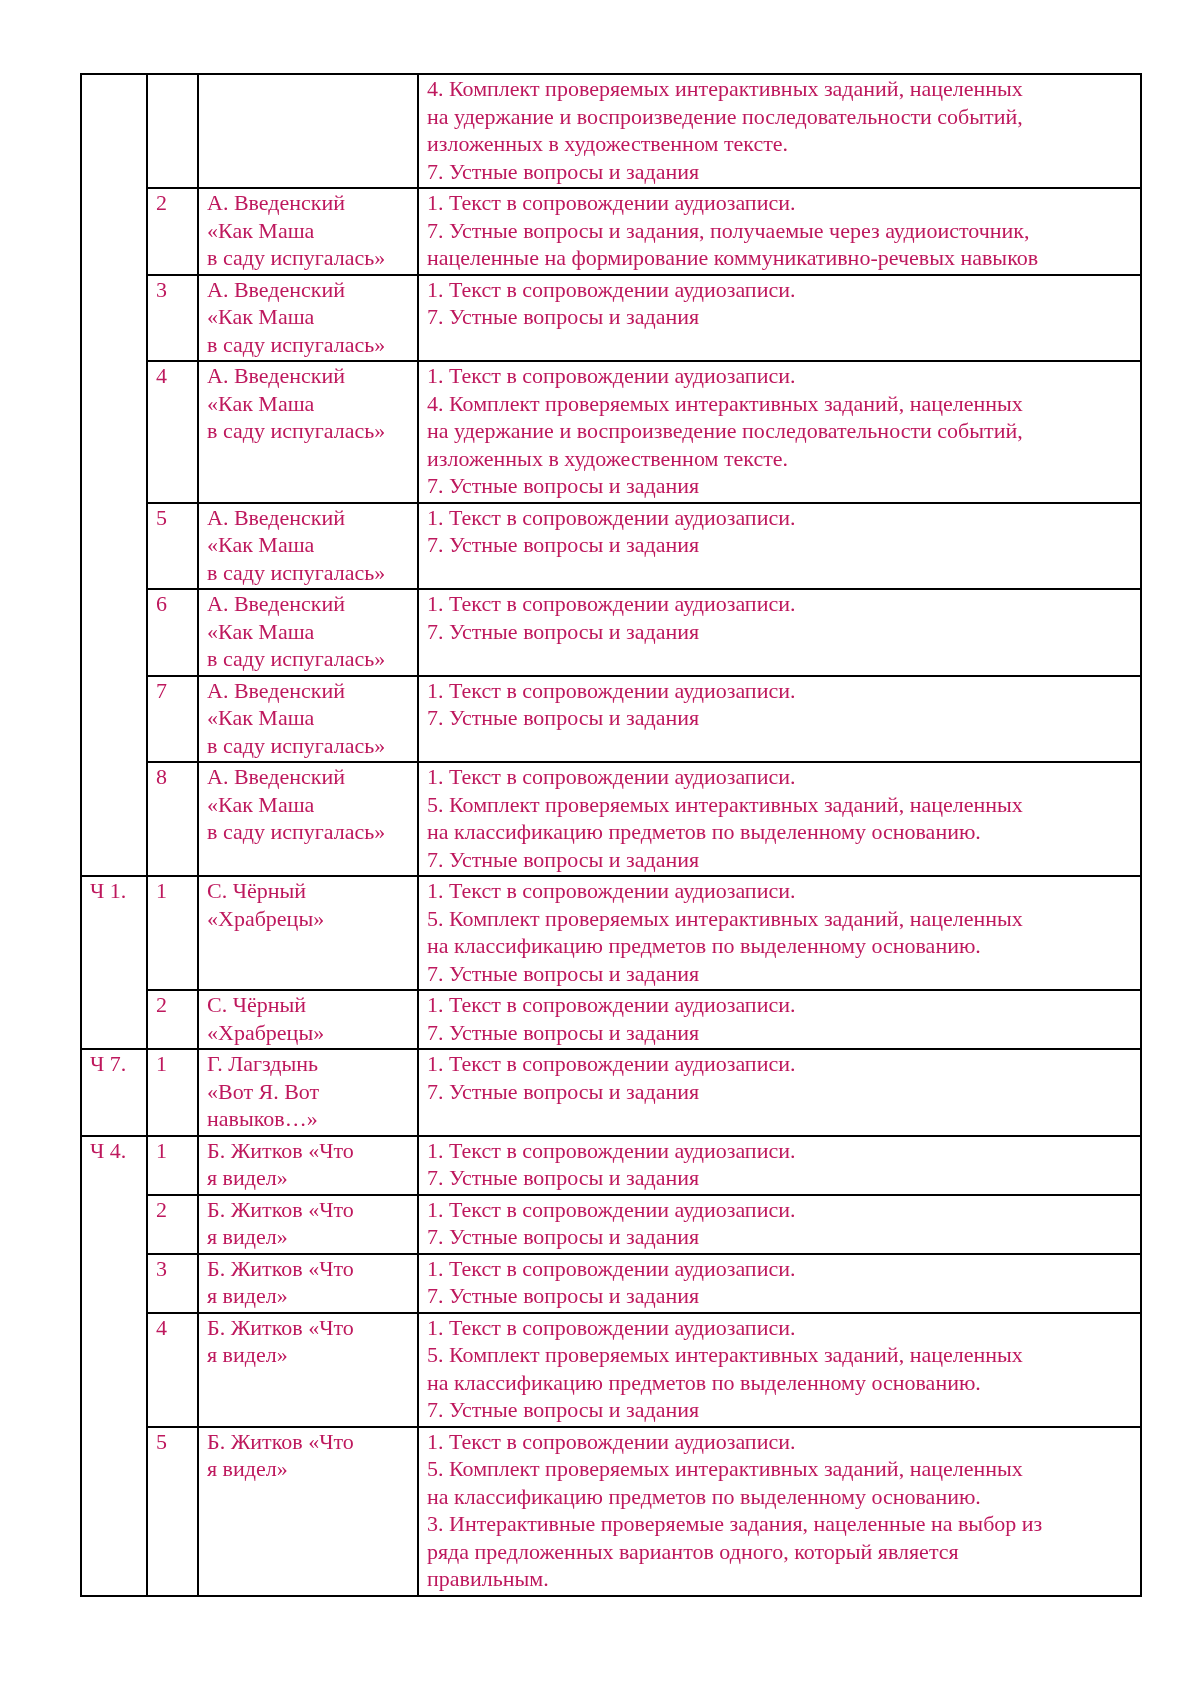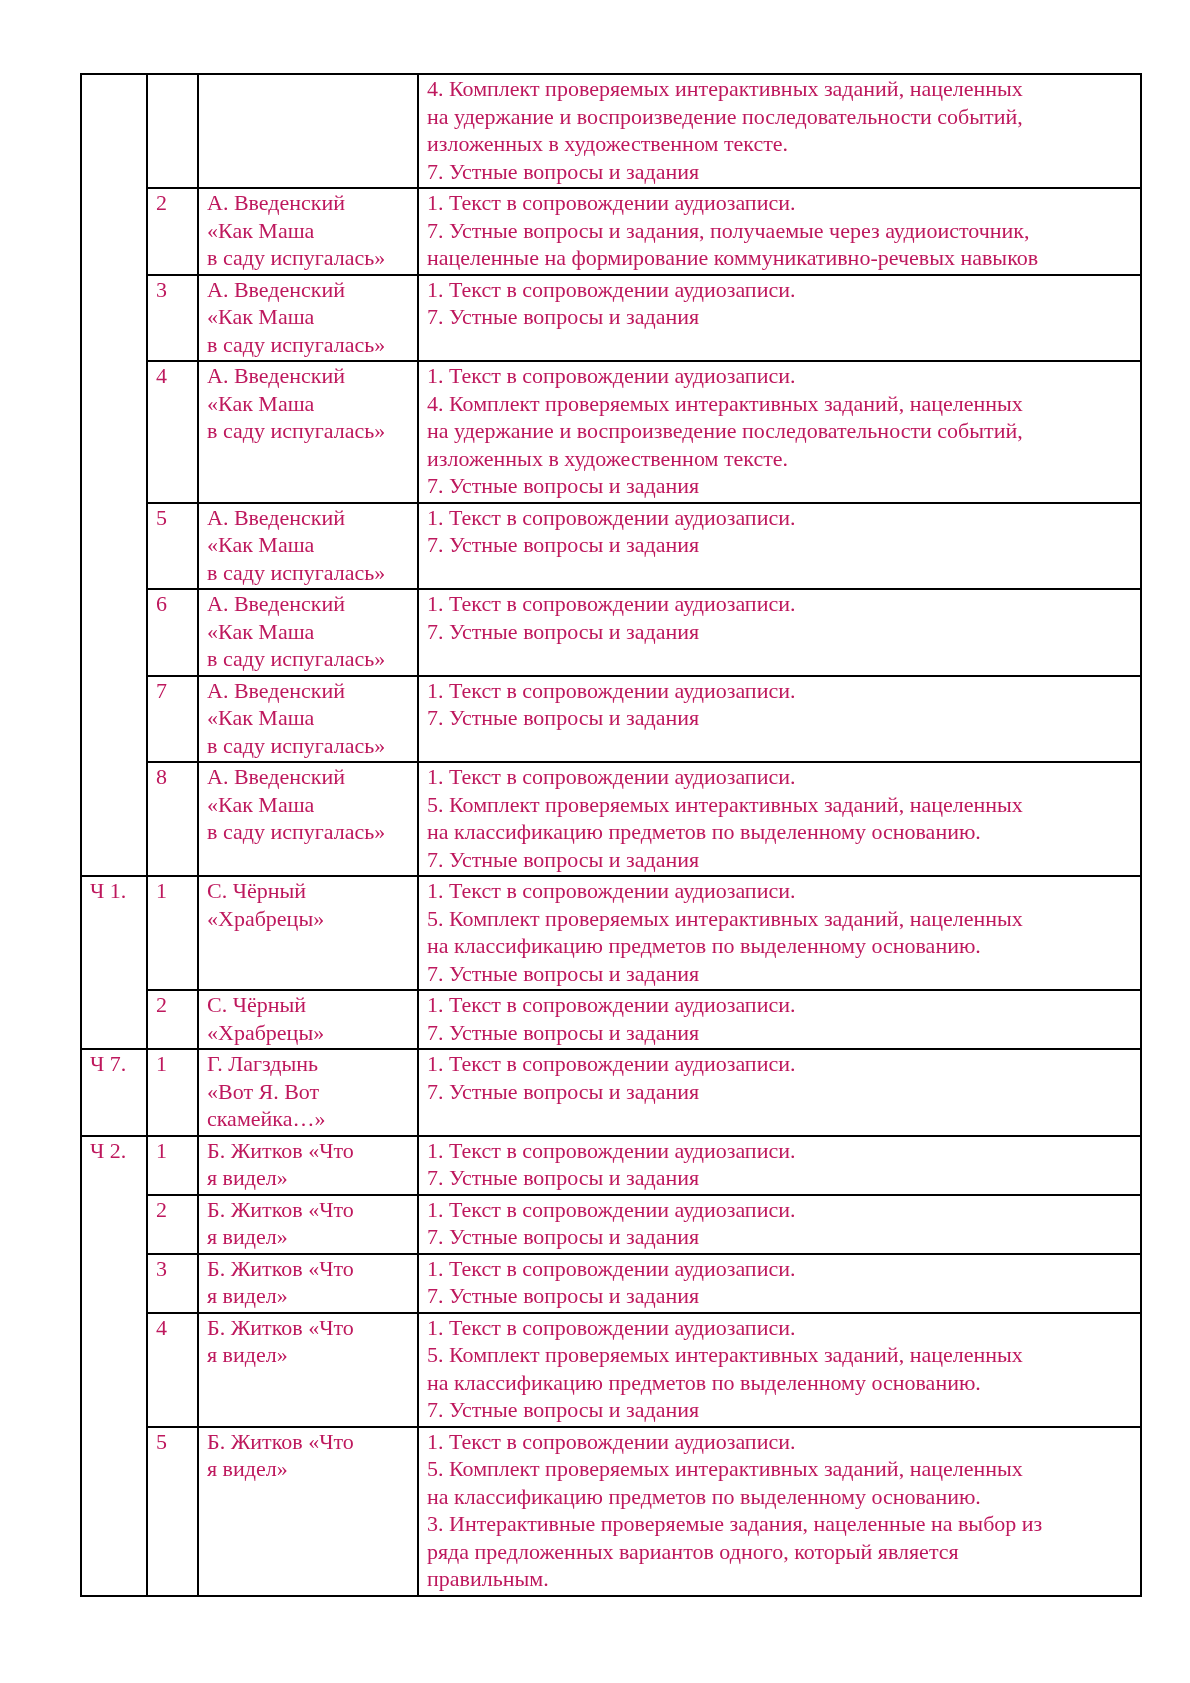--- a/index.html
+++ b/index.html
@@ -135,27 +135,27 @@
 «Храбрецы»</td>
         <td class="col-desc">1. Текст в сопровождении аудиозаписи.
 7. Устные вопросы и задания</td>
       </tr>
 
       <tr>
         <td class="col-chapter">Ч 7.</td>
         <td class="col-num">1</td>
         <td class="col-author">Г. Лагздынь
 «Вот Я. Вот
-скамейка…»</td>
+навыков…»</td>
         <td class="col-desc">1. Текст в сопровождении аудиозаписи.
 7. Устные вопросы и задания</td>
       </tr>
 
       <tr>
-        <td class="col-chapter" rowspan="5">Ч 2.</td>
+        <td class="col-chapter" rowspan="5">Ч 4.</td>
         <td class="col-num">1</td>
         <td class="col-author">Б. Житков «Что
 я видел»</td>
         <td class="col-desc">1. Текст в сопровождении аудиозаписи.
 7. Устные вопросы и задания</td>
       </tr>
       <tr>
         <td class="col-num">2</td>
         <td class="col-author">Б. Житков «Что
 я видел»</td>

